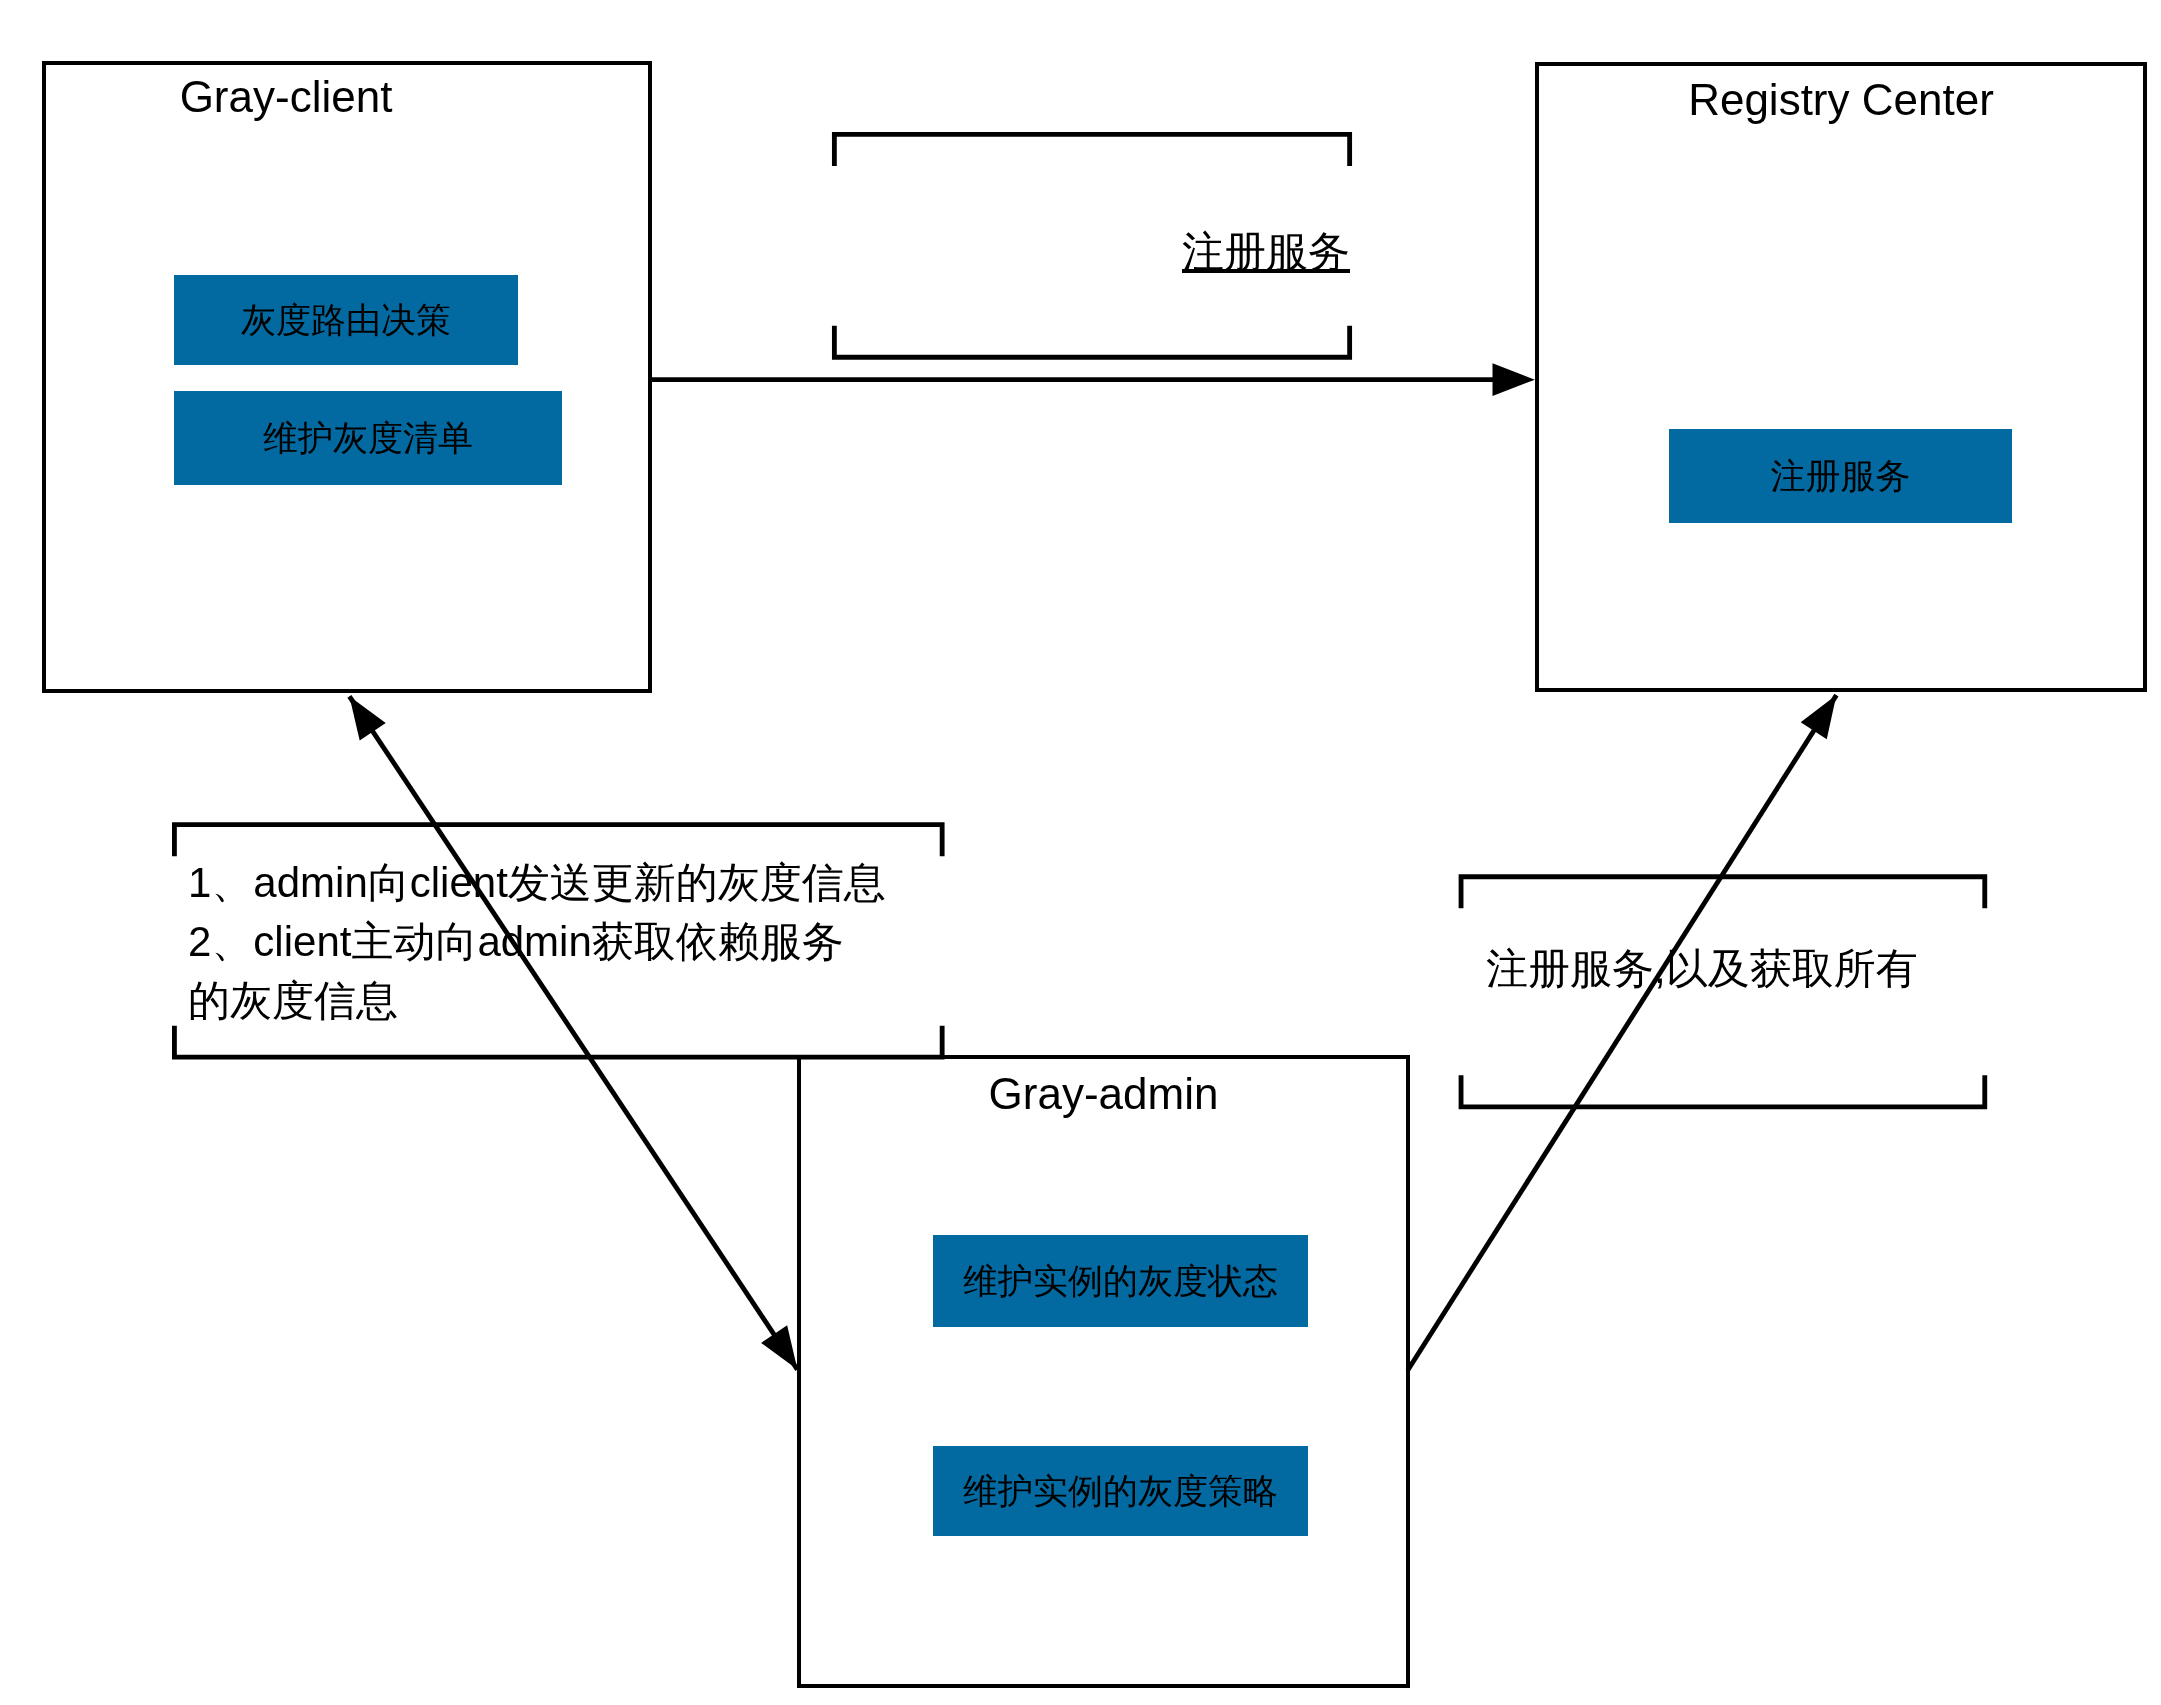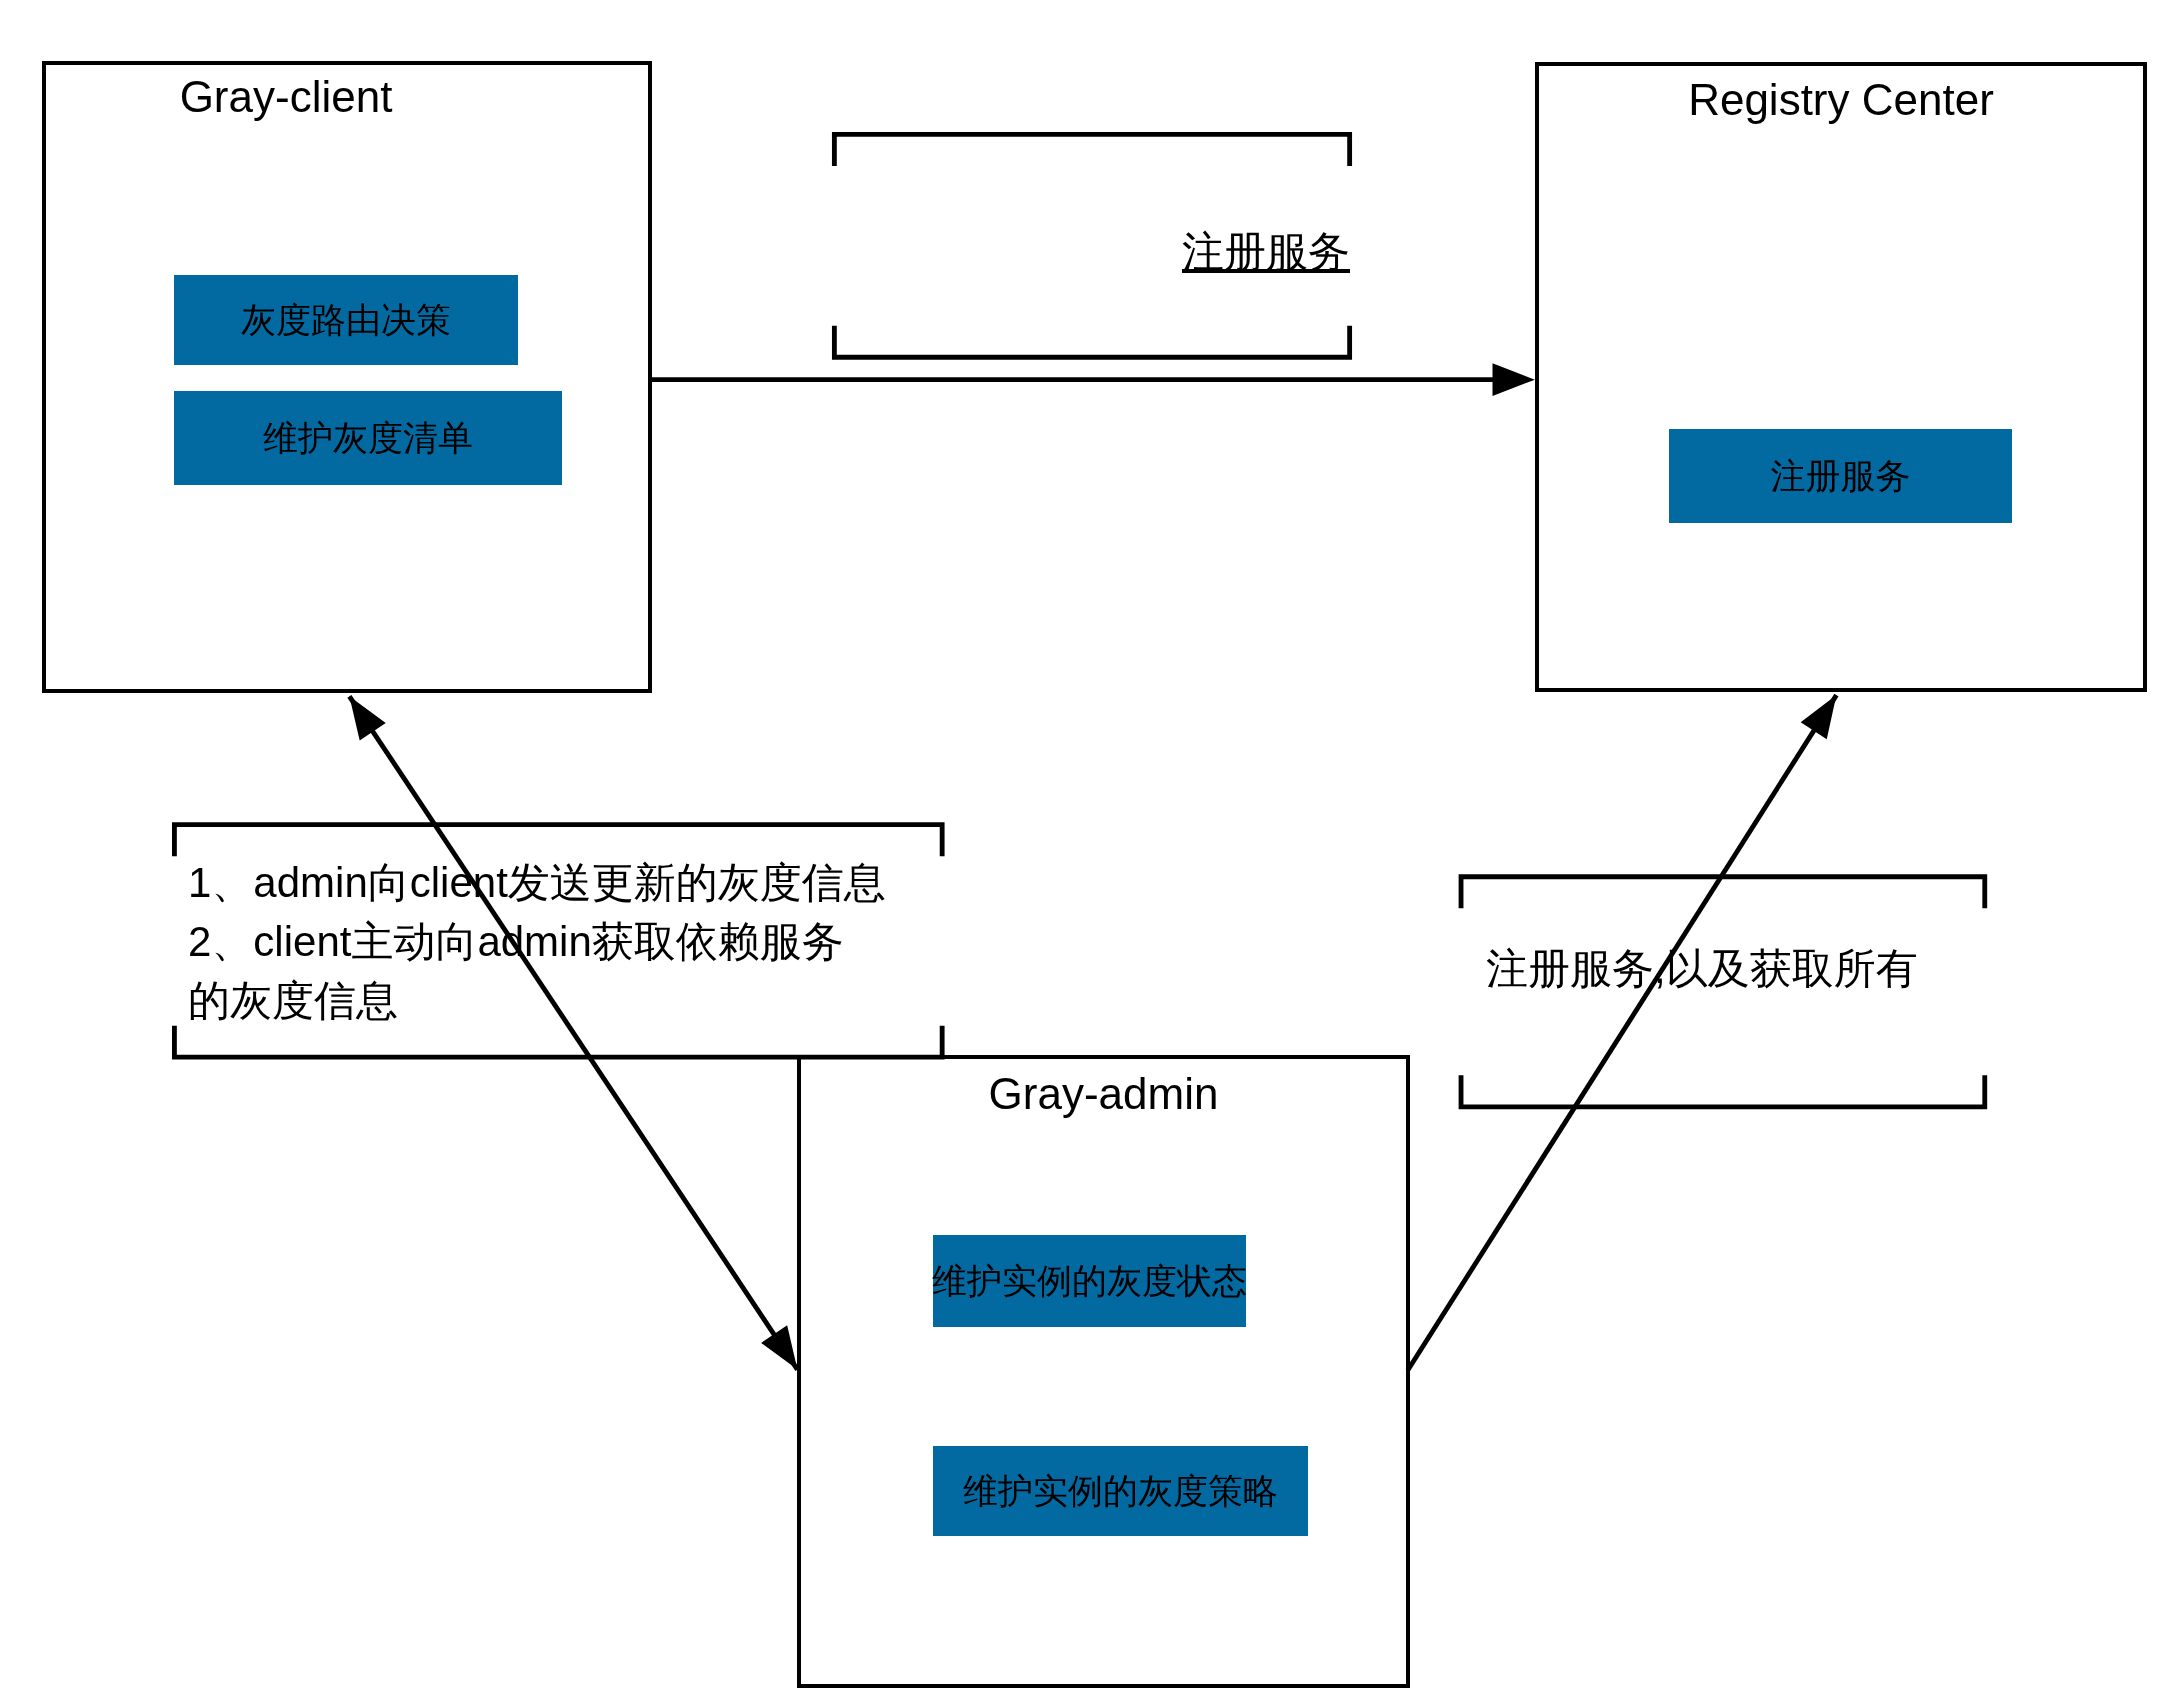--- a/index.html
+++ b/index.html
@@ -57,21 +57,21 @@
 
   <div class="node-title" style="left:42px;top:71px;width:488px;">Gray-client</div>
   <div class="node-title" style="left:1535px;top:74px;width:612px;">Registry Center</div>
   <div class="node-title" style="left:797px;top:1068px;width:613px;">Gray-admin</div>
 
   <div class="chip" style="left:174px;top:275px;width:344px;height:90px;">灰度路由决策</div>
   <div class="chip" style="left:174px;top:391px;width:388px;height:94px;">维护灰度清单</div>
 
   <div class="chip" style="left:1669px;top:429px;width:343px;height:94px;">注册服务</div>
 
-  <div class="chip" style="left:933px;top:1235px;width:313px;height:92px;">维护实例的灰度状态</div>
+  <div class="chip" style="left:933px;top:1235px;width:375px;height:92px;">维护实例的灰度状态</div>
   <div class="chip" style="left:933px;top:1446px;width:375px;height:90px;">维护实例的灰度策略</div>
 
   <div class="ann center" style="left:835px;top:222px;width:515px;">
     <div>注册服务</div>
   </div>
 
   <div class="ann" style="left:188px;top:853px;">
     <div>1、admin向client发送更新的灰度信息</div>
     <div>2、client主动向admin获取依赖服务</div>
     <div>的灰度信息</div>

